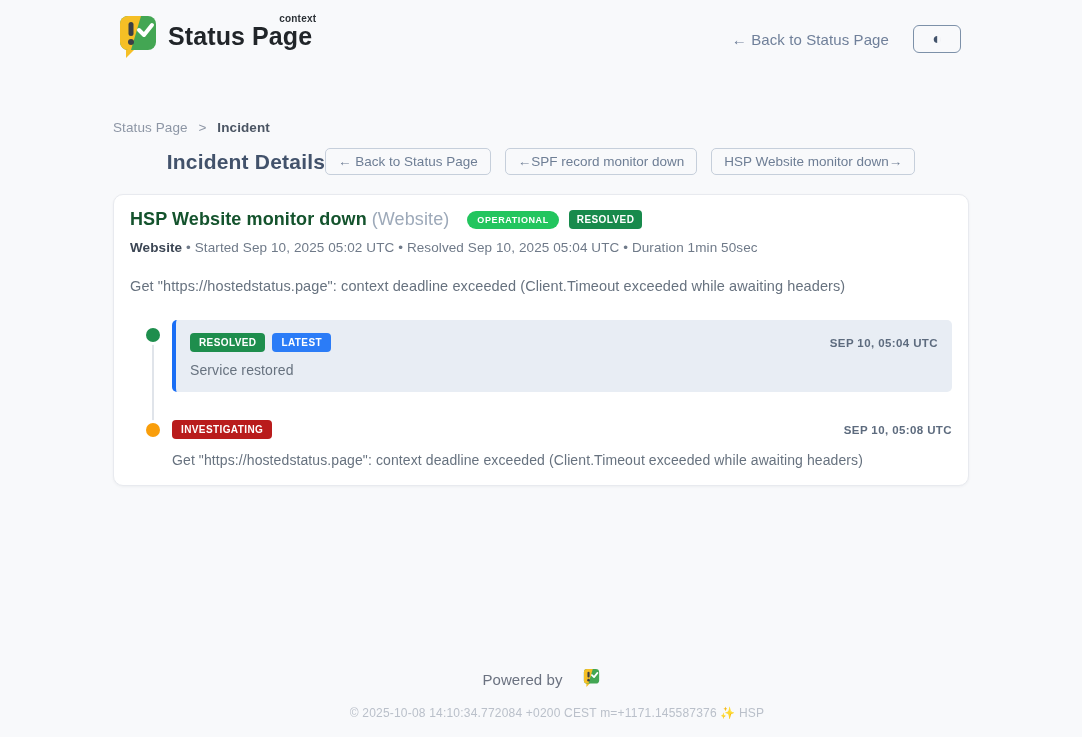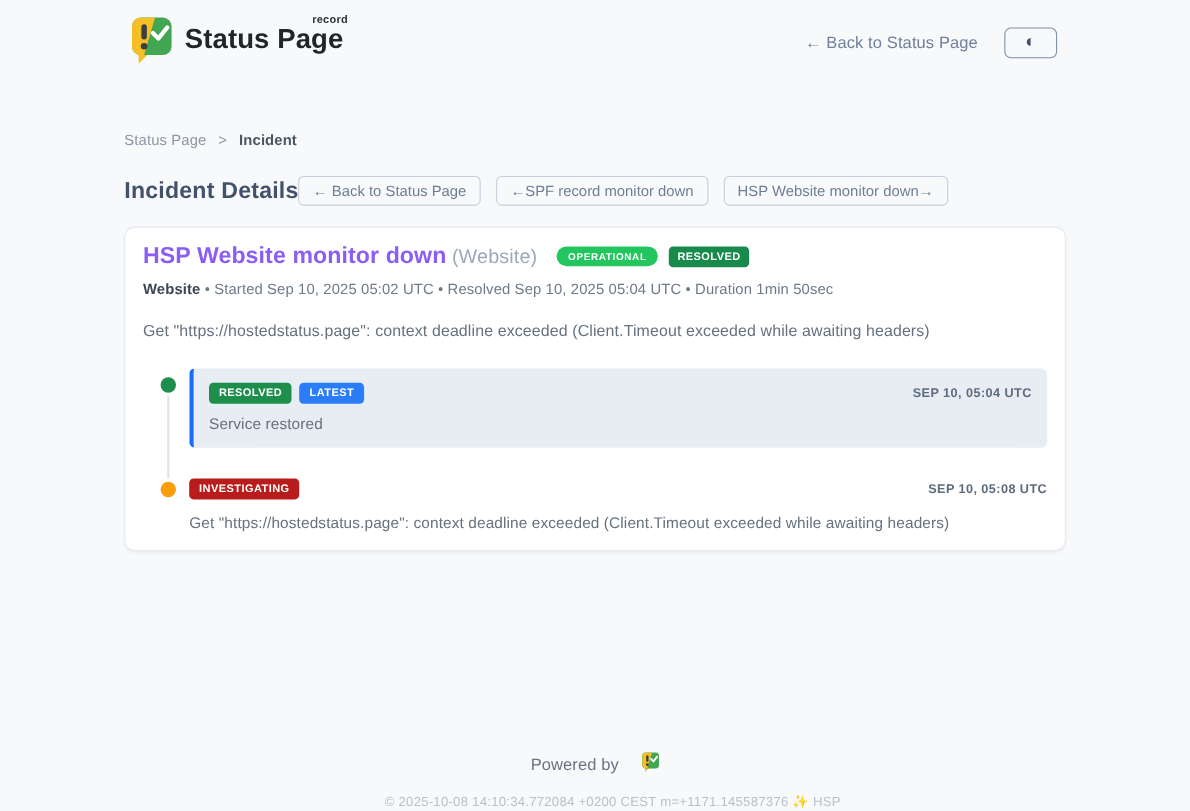--- a/index.html
+++ b/index.html
@@ -29,37 +29,37 @@
   }
   .theme-toggle-glyph { font-size: 16px; line-height: 1; color: #42536b; }
 
   
   .container { width: 856px; margin: 0 auto; }
 
   .breadcrumb { margin-top: 56px; font-size: 13.5px; color: #8d96a5; }
   .breadcrumb-sep { margin: 0 7px; color: #8d96a5; }
   .breadcrumb-current { color: #4b5563; font-weight: 700; }
 
-  .title-row { display: flex; justify-content: flex-start; align-items: center; margin-top: 25px; }
+  .title-row { display: flex; justify-content: center; align-items: center; margin-top: 13px; }
   .page-title { font-size: 21px; font-weight: 700; color: #42526b; margin: 0; letter-spacing: 0.2px; }
   .nav-buttons { display: flex; gap: 14px; }
   .nav-btn {
     height: 27px; padding: 0 12px; border: 1px solid #c6cfdb; border-radius: 5px;
     background: transparent; color: #6e7e95; font-size: 13.5px;
     font-family: inherit; cursor: pointer; white-space: nowrap;
   }
 
   
   .card {
     margin-top: 19px; background: #ffffff; border: 1px solid #e8eaef;
     border-radius: 10px; padding: 14px 16px 17px;
     box-shadow: 0 1px 3px rgba(20,30,50,0.05);
   }
   .card-title-row { display: flex; align-items: center; }
-  .incident-title { font-size: 21px; font-weight: 700; color: #8b5cf6; }
+  .incident-title { font-size: 18px; font-weight: 700; color: #14532d; }
   .incident-component { font-size: 18px; font-weight: 400; color: #9da9b9; margin-left: 5px; }
   .badge-operational {
     background: #22c55e; color: #fff; font-size: 9px; font-weight: 700;
     letter-spacing: 0.6px; padding: 4px 10px; border-radius: 999px; margin-left: 18px;
   }
   .badge-resolved-hdr {
     background: #188a4c; color: #fff; font-size: 10px; font-weight: 700;
     letter-spacing: 0.4px; padding: 4px 8px; border-radius: 4px; margin-left: 10px;
   }
   .incident-meta { margin-top: 10px; font-size: 13.5px; color: #6f7a89; }
@@ -106,21 +106,21 @@
             <rect x="2" y="2" width="36" height="34" rx="8"></rect>
           </clipPath>
         <polygon points="2,2 23,2 13,36 2,36" fill="#f5bf25" clip-path="url(#bubbleClip1)"></polygon>
         <rect x="10.5" y="8" width="5" height="14" rx="2.5" fill="#3a3f45"></rect>
         <circle cx="13" cy="28" r="3" fill="#3a3f45"></circle>
         <path d="M21 16 L26 21 L34 11" stroke="#ffffff" stroke-width="4" fill="none" stroke-linecap="round" stroke-linejoin="round"></path>
       </svg>
     </span>
     <span class="logo-text">
       <span>Status Page</span>
-      <span class="logo-hosted">record</span>
+      <span class="logo-hosted">context</span>
     </span>
   </div>
   <div class="header-right">
     <a class="back-link">← Back to Status Page</a>
     <button class="theme-toggle">
       <span class="theme-toggle-glyph">◐</span>
     </button>
   </div>
 </div>
 

